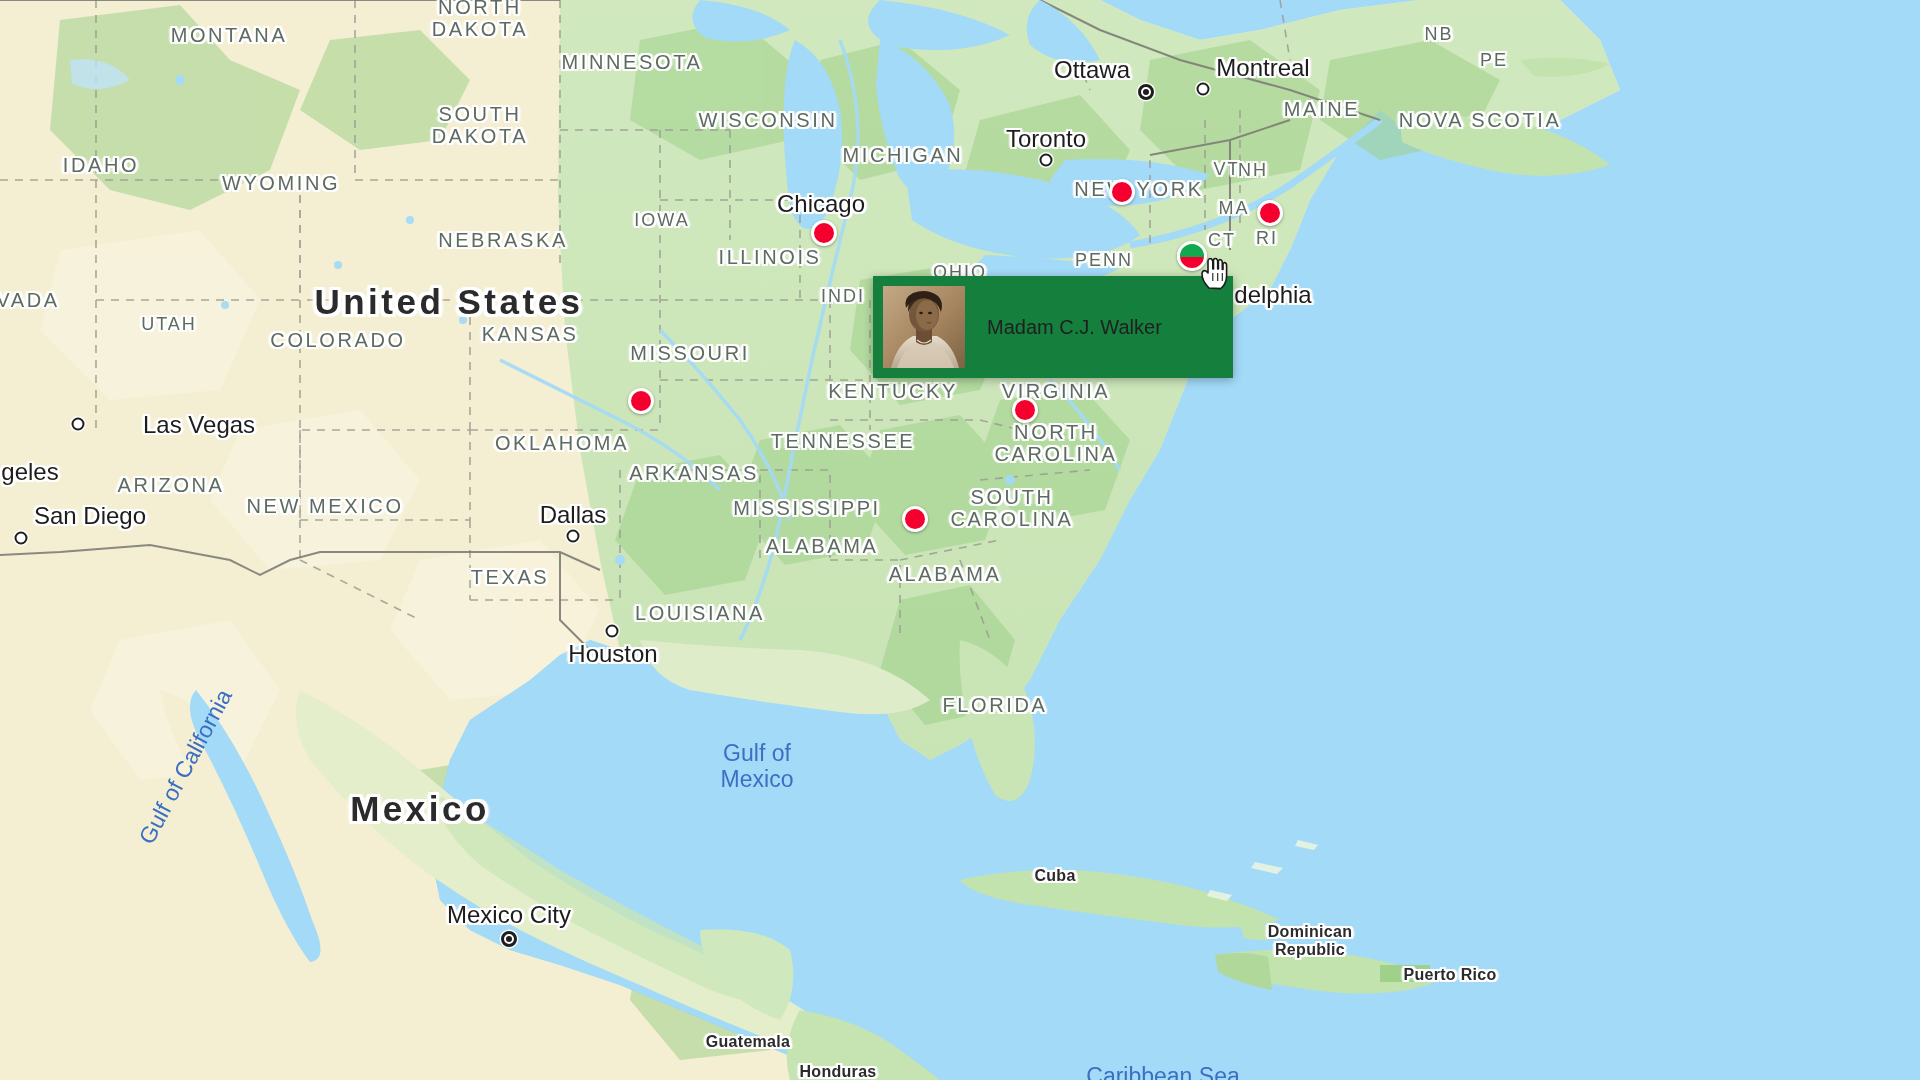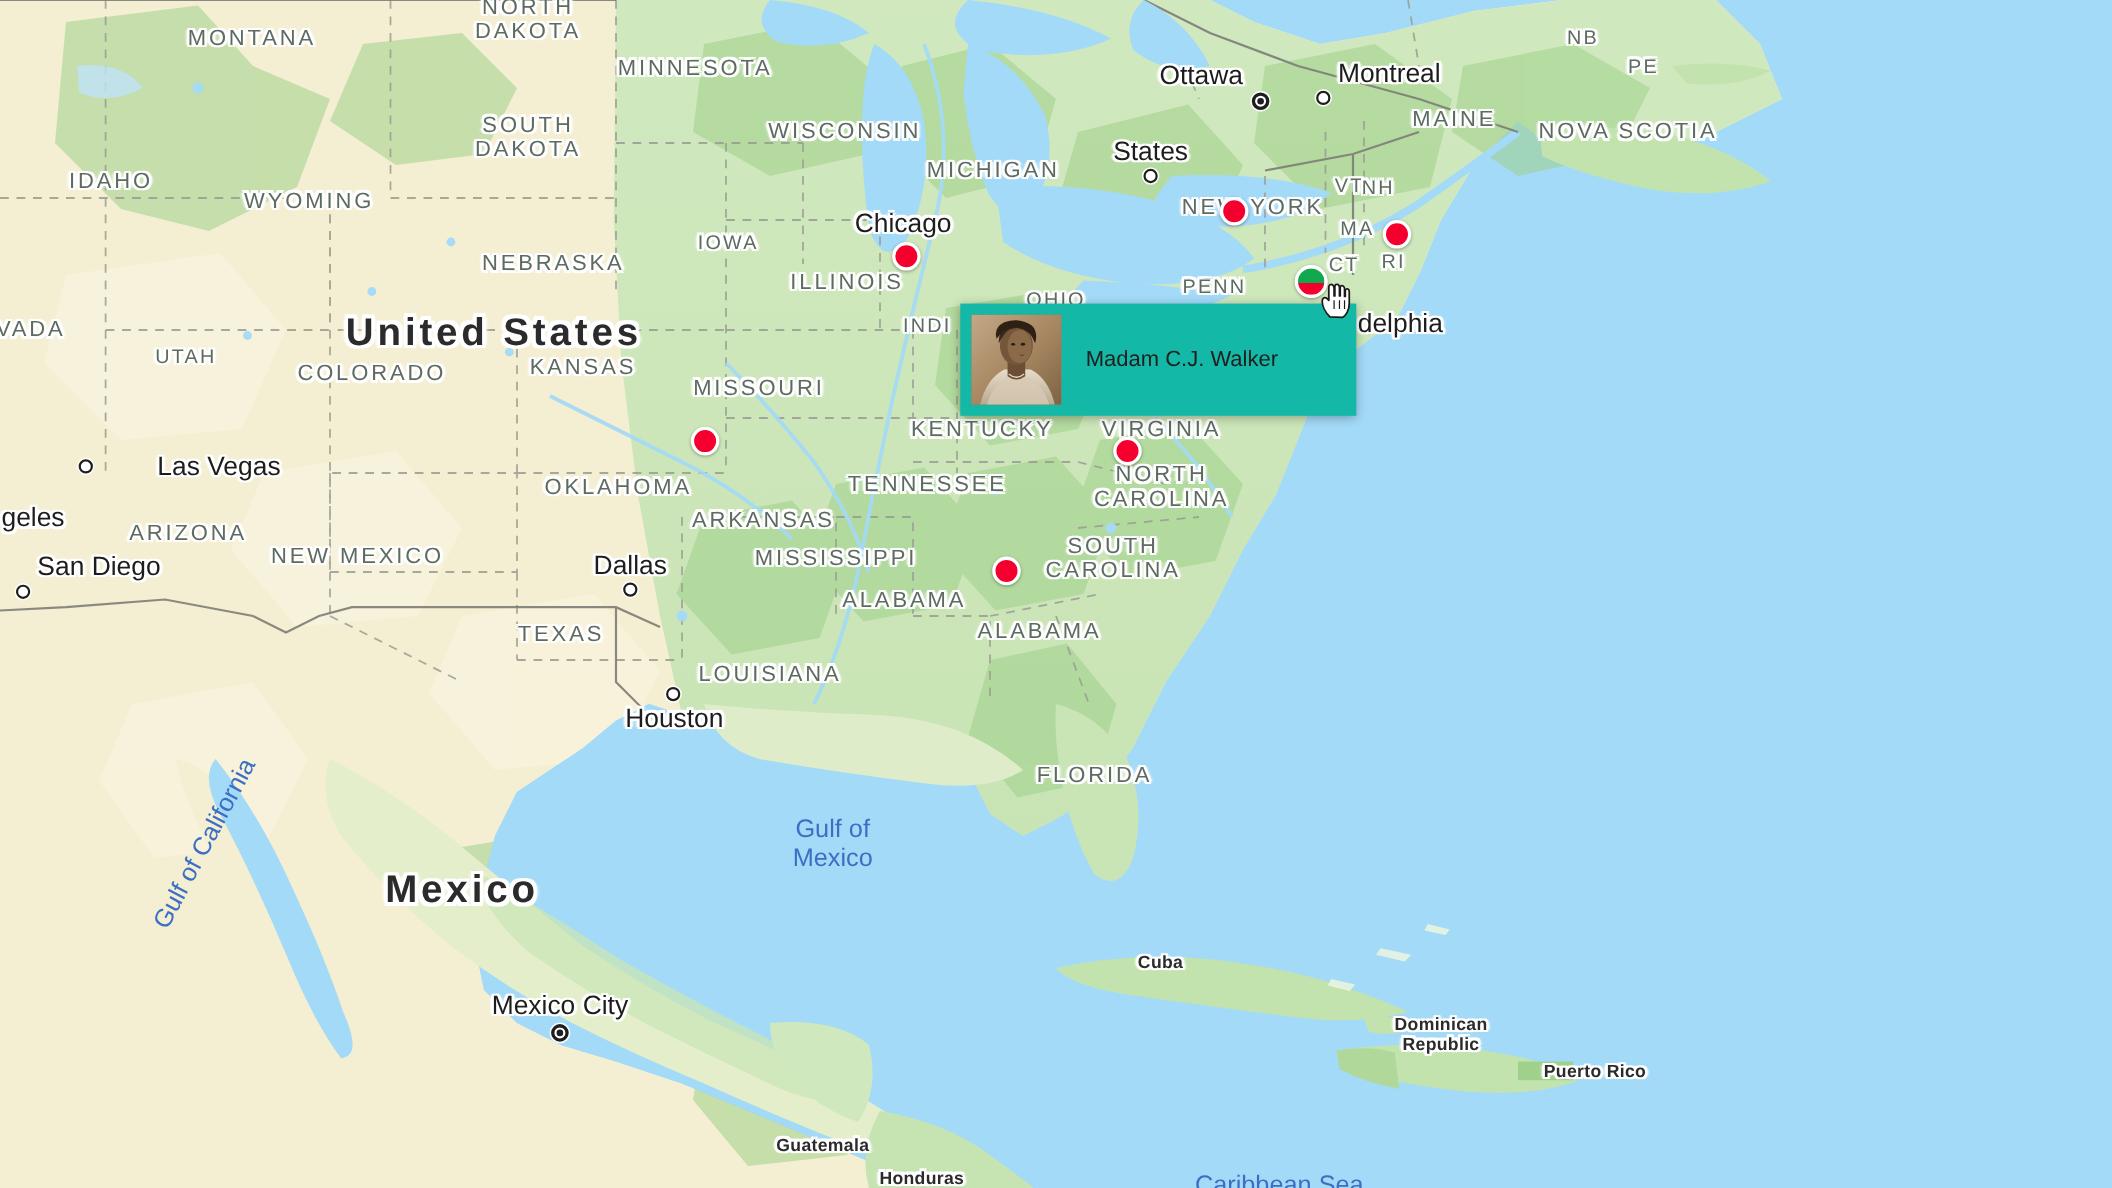--- a/index.html
+++ b/index.html
@@ -120,21 +120,21 @@
     border-radius: 50%;
     background: linear-gradient(180deg, #12a84e 0%, #12a84e 55%, #f5002e 55%, #f5002e 100%);
     border: 3px solid #ffffff;
     box-shadow: 0 1px 3px rgba(0,0,0,.35);
     cursor: pointer;
   }
 
   
   #popup {
     position: absolute;
-    background: #14b8a6;
+    background: #15803d;
     box-shadow: 0 2px 9px rgba(0,0,0,.30);
     display: flex;
     align-items: center;
     padding: 10px;
     z-index: 40;
   }
   #popup .thumb {
     width: 82px; height: 82px;
     flex: 0 0 82px;
     position: relative;
@@ -389,21 +389,21 @@
       <div class="lbl lbl-state sm" style="left: 1222px; top: 240px;">CT</div>
       <div class="lbl lbl-state sm" style="left: 1267px; top: 238px;">RI</div>
       <div class="lbl lbl-state sm" style="left: 1403px; top: 34px; margin-left: 36px;">NB</div>
       <div class="lbl lbl-state sm" style="left: 1494px; top: 60px;">PE</div>
       <div class="lbl lbl-state" style="left: 1480px; top: 120px;">NOVA SCOTIA</div>
       <div class="lbl lbl-state" style="left: 1056px; top: 391px;">VIRGINIA</div>
       <div class="lbl lbl-state" style="left: 1056px; top: 443px;">NORTH<br>CAROLINA</div>
       <div class="lbl lbl-state" style="left: 1012px; top: 508px;">SOUTH<br>CAROLINA</div>
       <div class="lbl lbl-state" style="left: 843px; top: 441px;">TENNESSEE</div>
       <div class="lbl lbl-state" style="left: 694px; top: 473px;">ARKANSAS</div>
-      <div class="lbl lbl-state" style="left: 760px; top: 508px;">MISSISSIPPI</div>
+      <div class="lbl lbl-state" style="left: 807px; top: 508px;">MISSISSIPPI</div>
       <div class="lbl lbl-state" style="left: 822px; top: 546px;">ALABAMA</div>
       <div class="lbl lbl-state" style="left: 945px; top: 574px;">ALABAMA</div>
       <div class="lbl lbl-state" style="left: 562px; top: 443px;">OKLAHOMA</div>
       <div class="lbl lbl-state" style="left: 510px; top: 577px;">TEXAS</div>
       <div class="lbl lbl-state" style="left: 700px; top: 613px;">LOUISIANA</div>
       <div class="lbl lbl-state" style="left: 325px; top: 506px;">NEW MEXICO</div>
       <div class="lbl lbl-state" style="left: 171px; top: 485px;">ARIZONA</div>
       <div class="lbl lbl-state" style="left: 995px; top: 705px;">FLORIDA</div>
     </div>
 
@@ -415,21 +415,21 @@
       <div class="lbl lbl-country" style="left: 1450px; top: 975px;">Puerto Rico</div>
       <div class="lbl lbl-country" style="left: 748px; top: 1042px;">Guatemala</div>
       <div class="lbl lbl-country" style="left: 838px; top: 1072px;">Honduras</div>
     </div>
 
   <div id="city-labels">
       <div class="lbl lbl-city" style="left: 1092px; top: 70px;">Ottawa</div>
       <div class="city-dot capital" style="left: 1146px; top: 92px;"></div>
       <div class="lbl lbl-city" style="left: 1263px; top: 68px;">Montreal</div>
       <div class="city-dot" style="left: 1203px; top: 89px;"></div>
-      <div class="lbl lbl-city" style="left: 1046px; top: 139px;">States</div>
+      <div class="lbl lbl-city" style="left: 1046px; top: 139px;">Toronto</div>
       <div class="city-dot" style="left: 1046px; top: 160px;"></div>
       <div class="lbl lbl-city" style="left: 821px; top: 204px;">Chicago</div>
       <div class="lbl lbl-city" style="left: 143px; top: 425px; transform: translate(0px, -50%);">Las Vegas</div>
       <div class="city-dot" style="left: 78px; top: 424px;"></div>
       <div class="lbl lbl-city" style="left: 30px; top: 472px;">geles</div>
       <div class="lbl lbl-city" style="left: 90px; top: 516px;">San Diego</div>
       <div class="city-dot" style="left: 21px; top: 538px;"></div>
       <div class="lbl lbl-city" style="left: 573px; top: 515px;">Dallas</div>
       <div class="city-dot" style="left: 573px; top: 536px;"></div>
       <div class="lbl lbl-city" style="left: 613px; top: 654px;">Houston</div>

